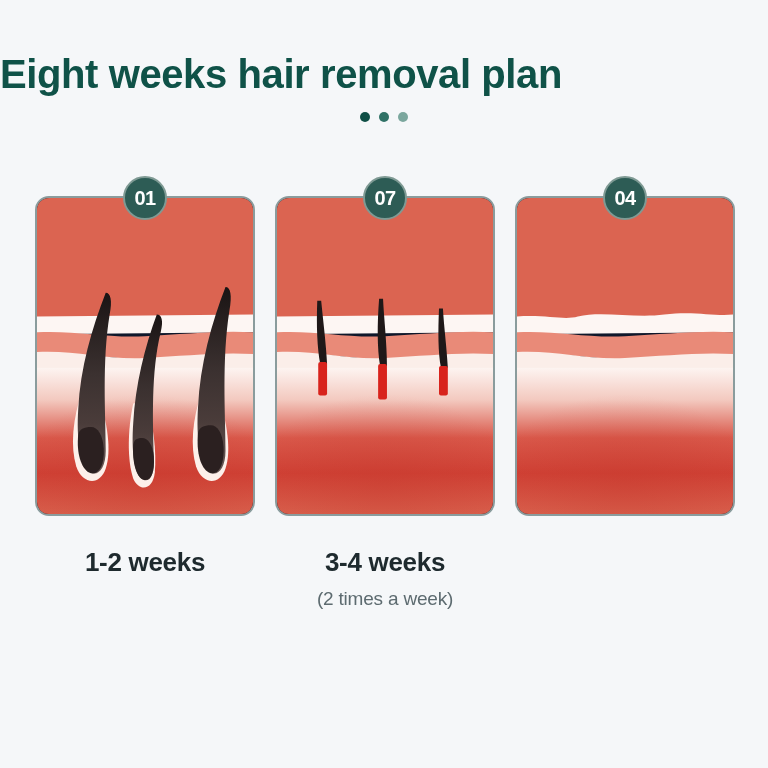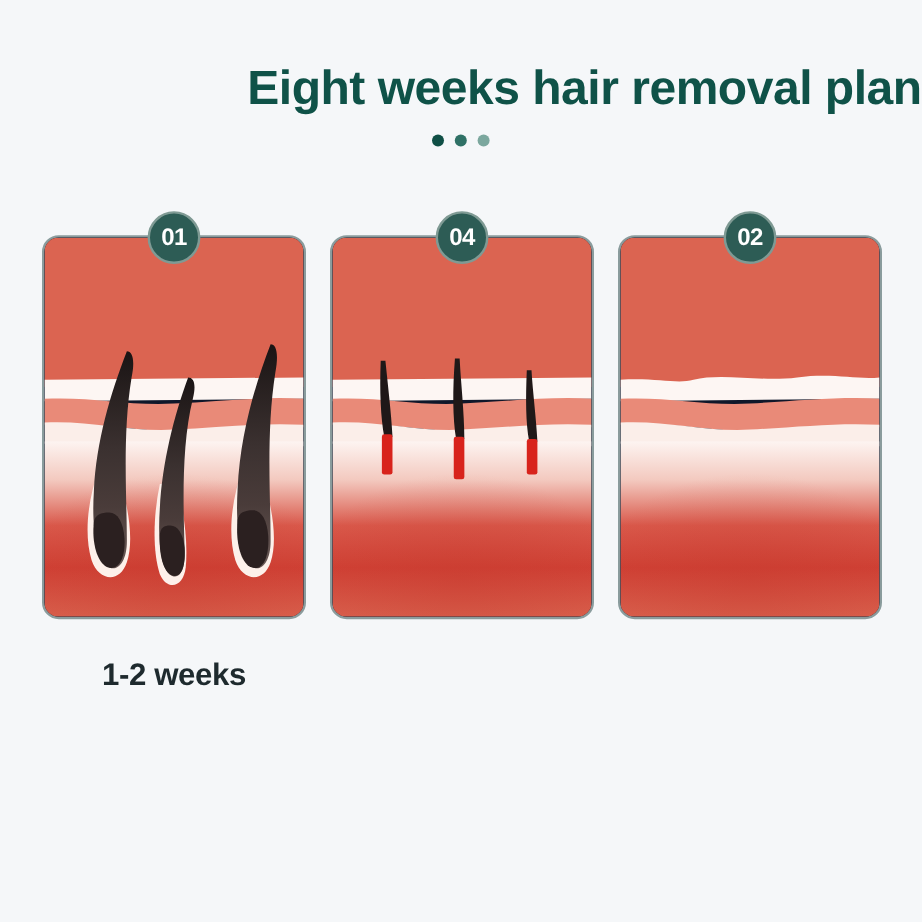--- a/index.html
+++ b/index.html
@@ -14,21 +14,21 @@
     overflow: hidden;
     position: relative;
   }
 
   
   .title-wrap {
     position: absolute;
     top: 52px;
     left: 0;
     width: 768px;
-    text-align: right;
+    text-align: left;
   }
   .page-title {
     font-size: 40px;
     font-weight: bold;
     color: #0f5248;
     letter-spacing: -0.4px;
     line-height: 1.1;
     margin: 0;
     font-family: "Liberation Sans", sans-serif;
   }
@@ -213,21 +213,21 @@
           <path d="M192,90 C178,126 166,168 164,212 C162,244 166,268 174,276
                    C182,284 192,276 192,256 C192,220 188,164 196,114 C199,98 197,90 192,90 Z" fill="url(#hairg1)"></path>
           <path d="M164,238 C162,258 167,274 175,278 C184,282 191,272 190,252
                    C189,238 184,230 177,230 C170,230 165,232 164,238 Z" fill="#2b2020"></path>
         </g>
       </svg>
     </div>
   </div>
 
   <div class="card">
-    <div class="badge">04</div>
+    <div class="badge">07</div>
     <div class="card-clip">
       <svg class="skin-svg" viewBox="0 0 220 320" preserveAspectRatio="none">
         <defs>
           <linearGradient id="deep2" x1="0" y1="0" x2="0" y2="1">
             <stop offset="0%" stop-color="#fdf4f1"></stop>
             <stop offset="22%" stop-color="#f3c9bf"></stop>
             <stop offset="48%" stop-color="#d9584a"></stop>
             <stop offset="72%" stop-color="#cf4034"></stop>
             <stop offset="100%" stop-color="#d85f4c"></stop>
           </linearGradient>
@@ -258,21 +258,21 @@
 
         <g>
           <path d="M165,112 C164,136 164,156 167,172 L174,172 C173,152 170,130 169,112 Z" fill="#1f1818"></path>
           <rect x="165" y="170" width="9" height="30" rx="2" fill="#d8231c"></rect>
         </g>
       </svg>
     </div>
   </div>
 
   <div class="card">
-    <div class="badge">02</div>
+    <div class="badge">04</div>
     <div class="card-clip">
       <svg class="skin-svg" viewBox="0 0 220 320" preserveAspectRatio="none">
         <defs>
           <linearGradient id="deep3" x1="0" y1="0" x2="0" y2="1">
             <stop offset="0%" stop-color="#fdf4f1"></stop>
             <stop offset="22%" stop-color="#f3c9bf"></stop>
             <stop offset="48%" stop-color="#d9584a"></stop>
             <stop offset="72%" stop-color="#cf4034"></stop>
             <stop offset="100%" stop-color="#d85f4c"></stop>
           </linearGradient>
@@ -298,17 +298,23 @@
 </div>
 
 <div class="captions">
 
   <div class="caption">
     <div class="caption-title">
       <span class="prefix"></span><span>1-2 weeks</span>
     </div>
   </div>
 
-
   <div class="caption">
+    <div class="caption-title">
+      <span class="prefix"></span><span>3-4 weeks</span>
+    </div>
+    <div class="caption-sub">(2 times a week)</div>
+  </div>
+
+  <div class="caption">
   </div>
 
 </div>
 
 </body></html>

